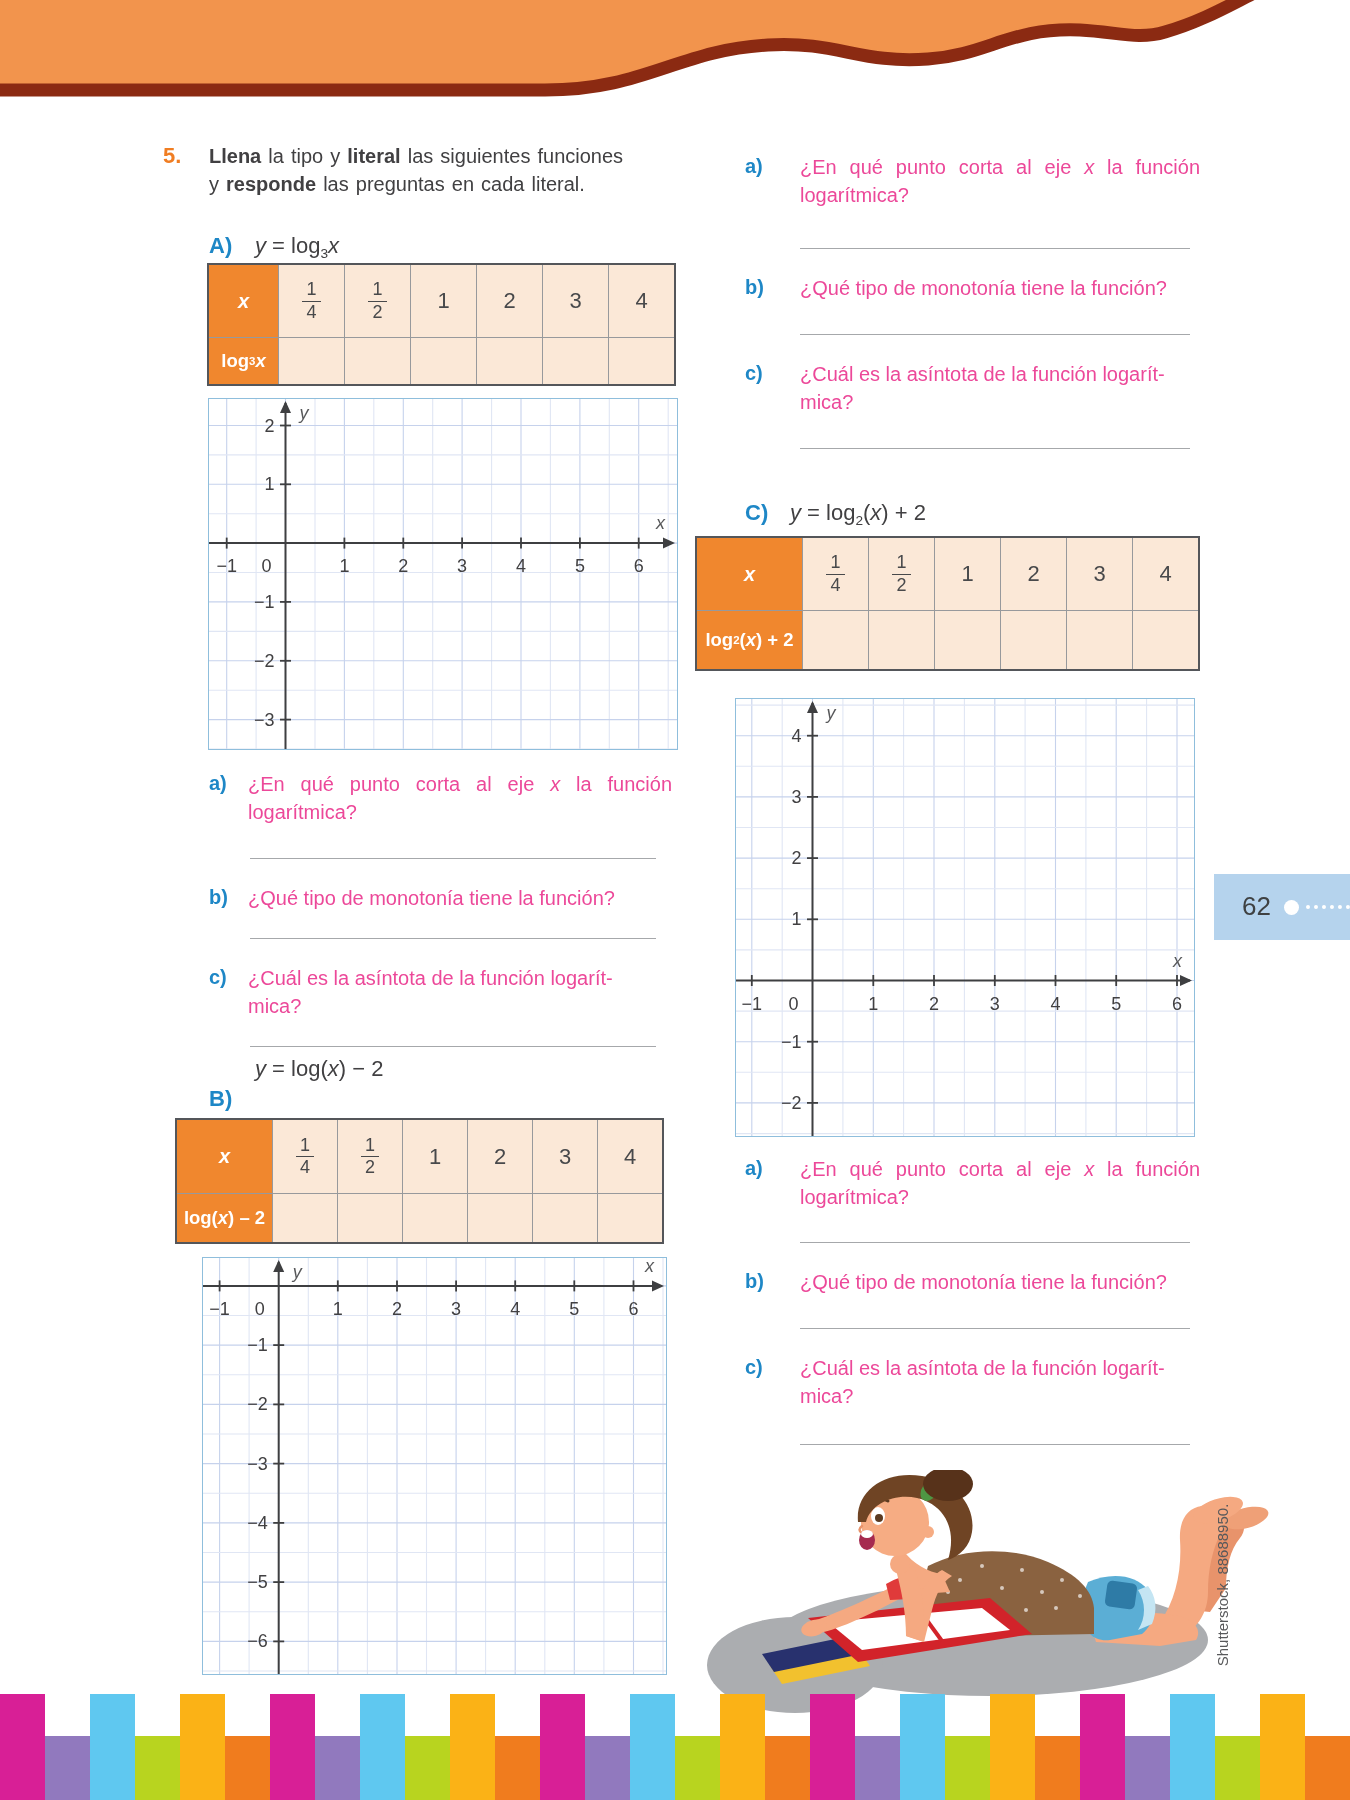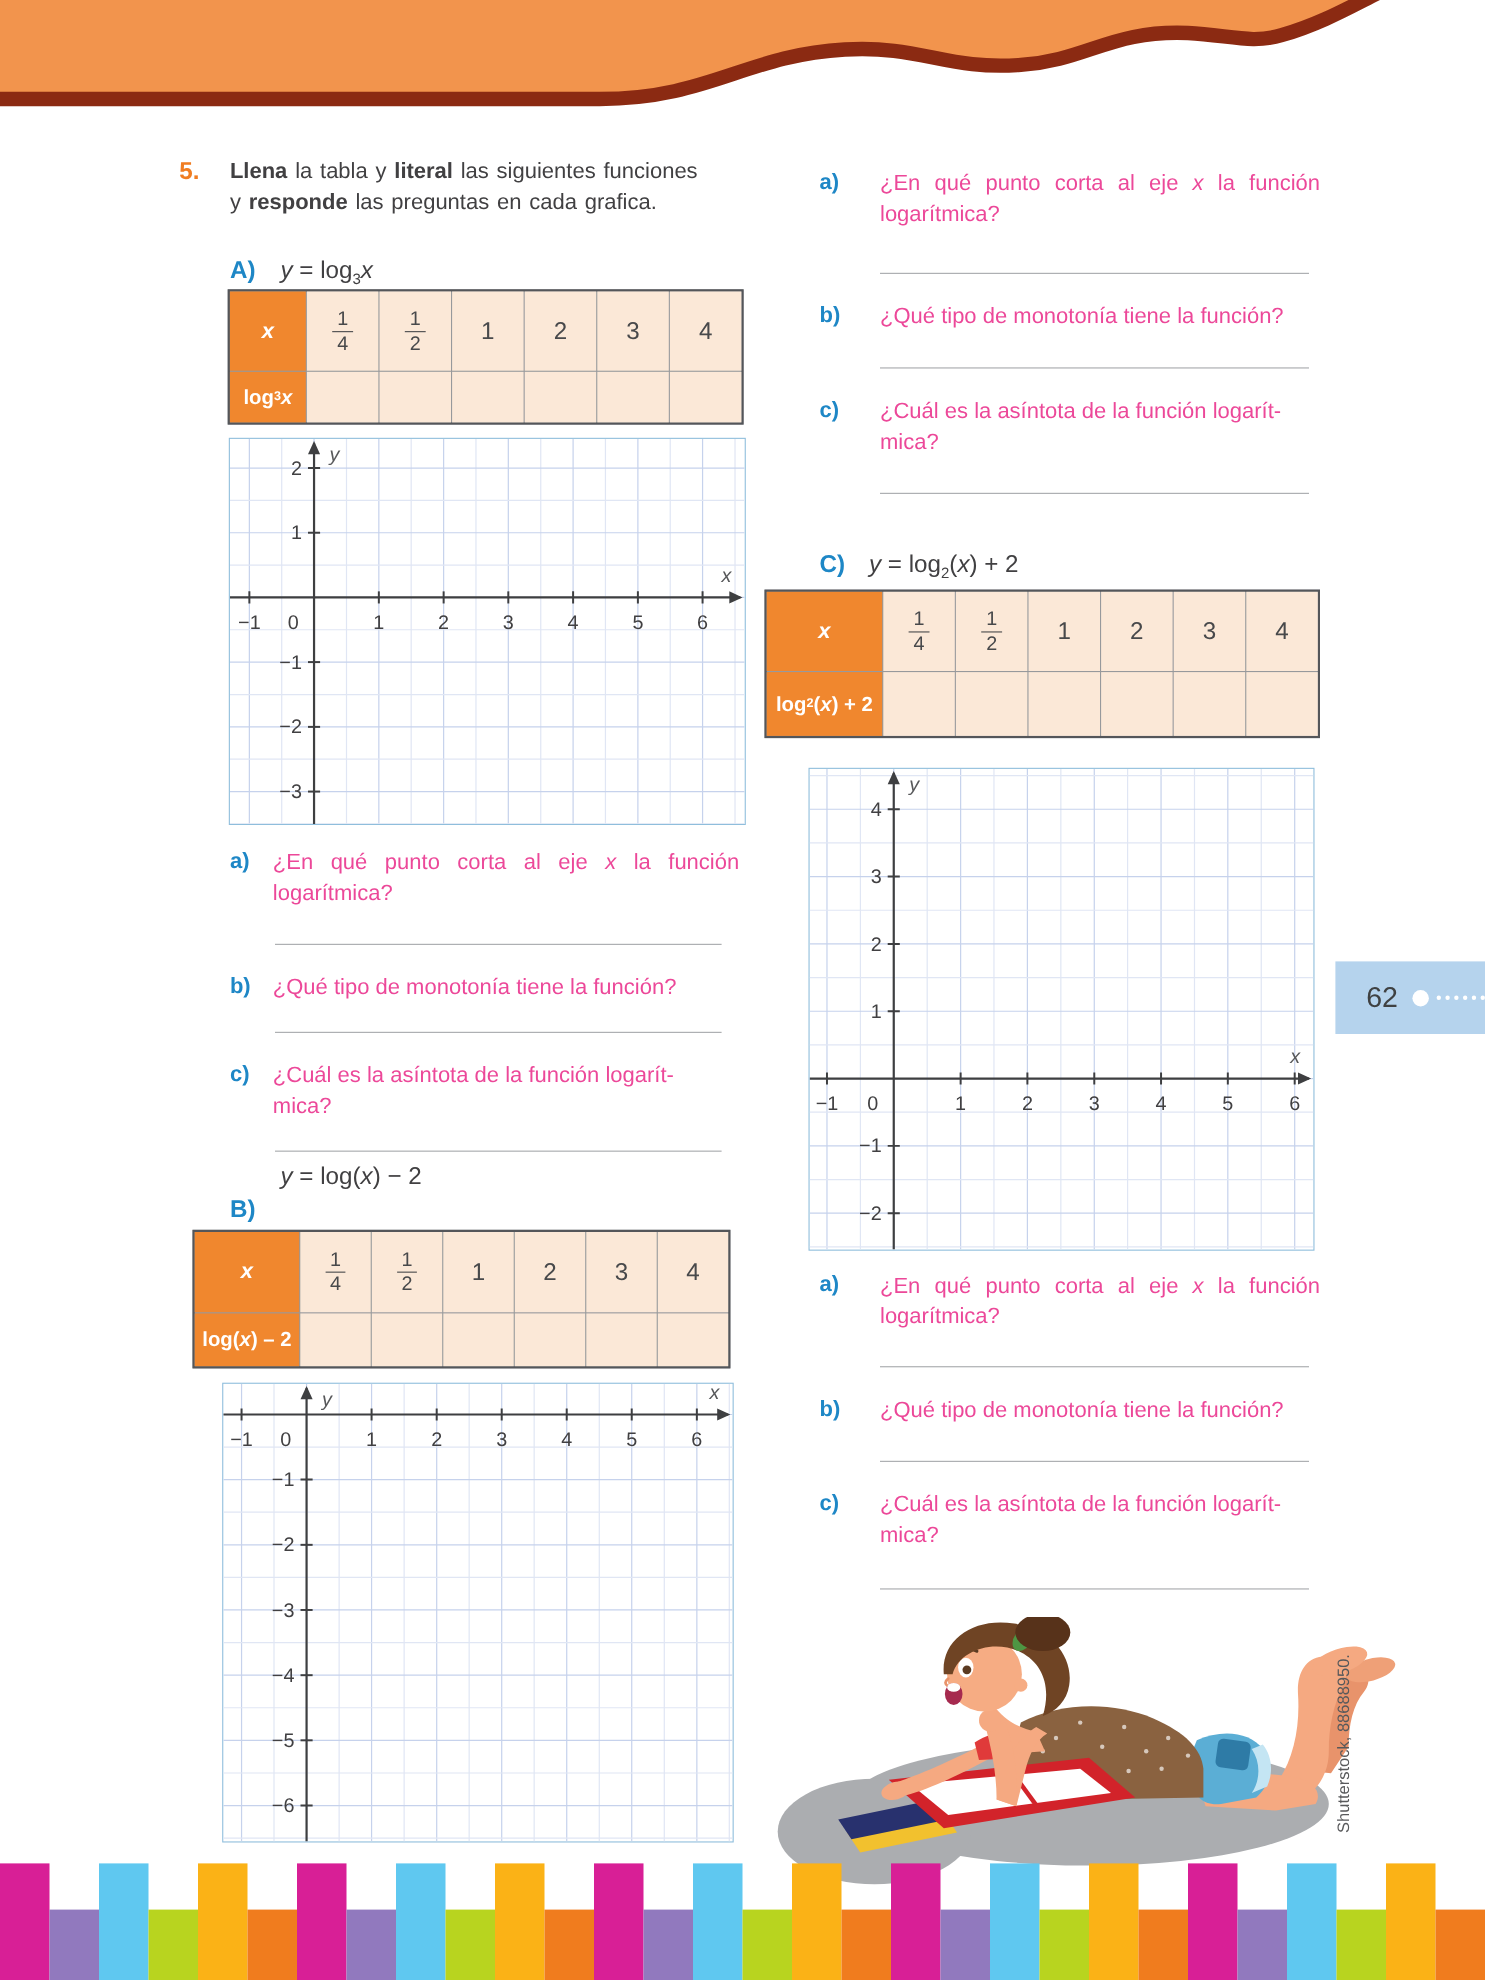--- a/index.html
+++ b/index.html
@@ -42,22 +42,22 @@
 
 <div class="page">
 
   <svg class="abs" style="left:0;top:0" width="1350" height="118" viewBox="0 0 1350 118">
     <path d="M -8 -8 L -8 90 L 545 90 C 645 90 678 50 768 45 C 838 41 860 64 928 59 C 988 55 1010 27 1080 30 C 1118 32 1138 40 1165 32 C 1200 22 1228 6 1252 -6 L 1252 -8 Z" fill="#F2944D"></path>
     <path d="M -8 90 L 545 90 C 645 90 678 50 768 45 C 838 41 860 64 928 59 C 988 55 1010 27 1080 30 C 1118 32 1138 40 1165 32 C 1200 22 1228 6 1252 -6" fill="none" stroke="#8B2A12" stroke-width="13"></path>
   </svg>
 
   <span class="abs exnum" style="left:163px;top:143px">5.</span>
   <div class="abs intro" style="left:209px;top:142px;width:500px">
-    <span class="nw"><b>Llena</b><span> la tabla y </span><b>literal</b><span> las siguientes funciones</span></span><br>
-    <span class="nw"><span>y </span><b>responde</b><span> las preguntas en cada grafica.</span></span>
+    <span class="nw"><b>Llena</b><span> la tipo y </span><b>literal</b><span> las siguientes funciones</span></span><br>
+    <span class="nw"><span>y </span><b>responde</b><span> las preguntas en cada literal.</span></span>
   </div>
 
   <span class="abs hletter" style="left:209px;top:233px">A)</span>
   <div class="abs formula" style="left:255px;top:233px">
     <i>y</i><span> = log</span><sub>3</sub><i>x</i>
   </div>
 
   <div class="abs gtable tblA" style="left:207px;top:263px">
     <div class="hc">
         <i>x</i>

